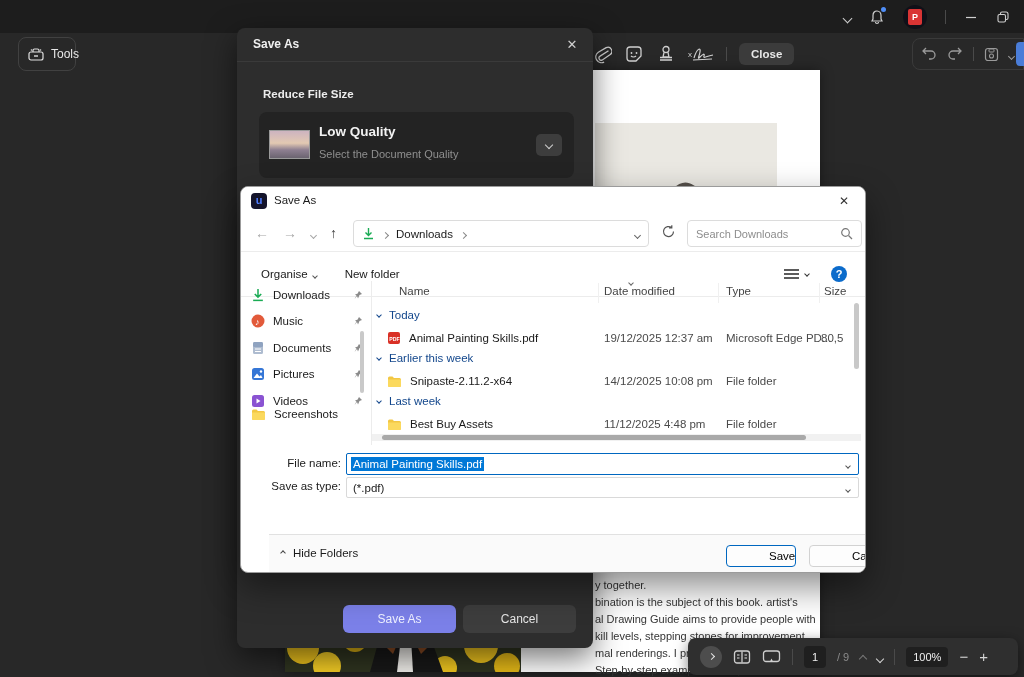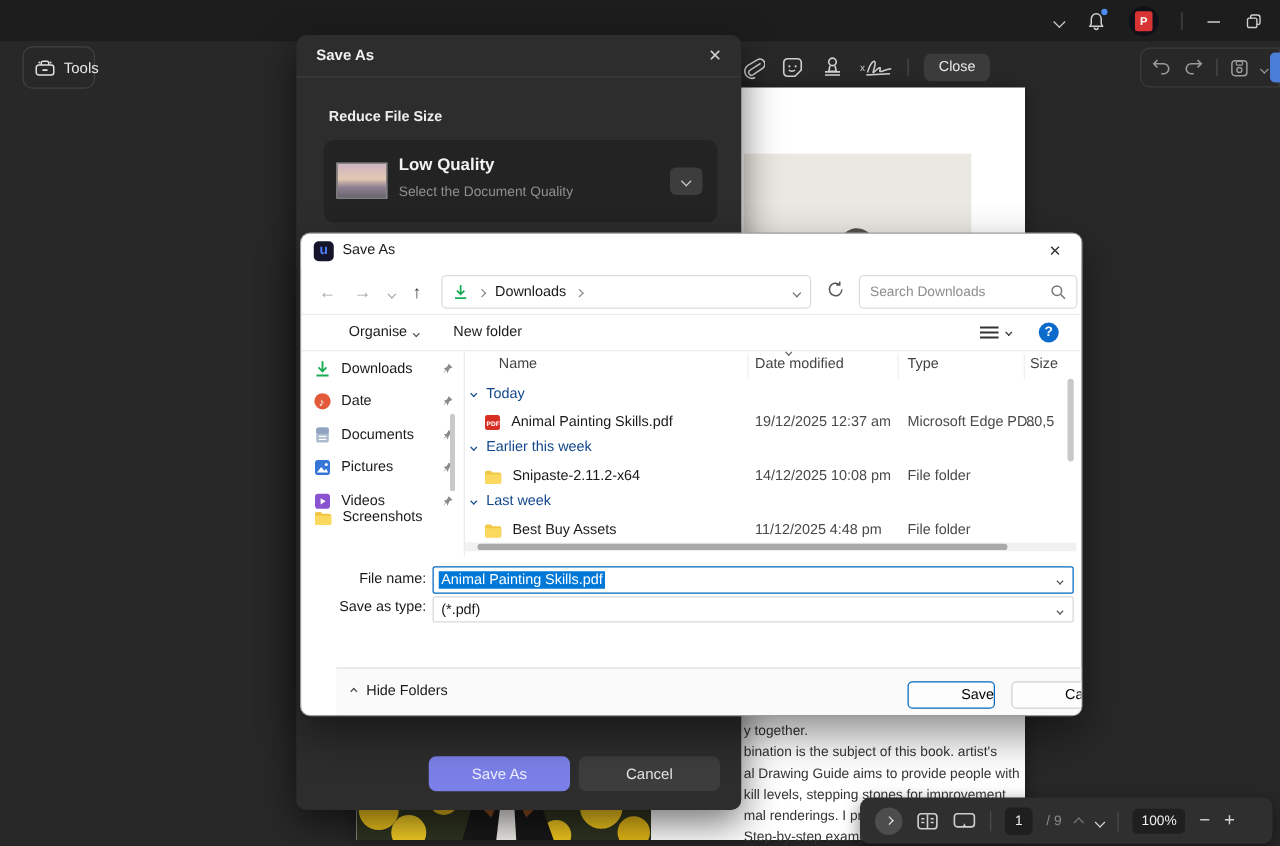--- a/index.html
+++ b/index.html
@@ -16,21 +16,21 @@
   .chev.right { transform:rotate(-45deg); }
   .bell-wrap { position:relative; }
   .badge-dot { position:absolute; right:-1px; top:-2px; width:5px; height:5px; border-radius:50%; background:#4f8ef7; }
   .avatar { width:24px; height:24px; border-radius:50%; background:#101018; display:flex; align-items:center; justify-content:center; }
   .avatar .flag { width:14px; height:16px; background:#d93434; border-radius:2px; color:#fff; font-size:9px; font-weight:bold; text-align:center; line-height:16px; }
   .tb-sep { width:1px; height:14px; background:#4a4a4a; }
 
   
   #tools-btn { left:18px; top:37px; width:58px; height:34px; border:1px solid #414141; border-radius:8px; display:flex; align-items:center; gap:6px; padding-left:8px; color:#e8e8e8; font-size:12px; cursor:pointer; }
   #annot-bar { left:594px; top:40px; height:28px; display:flex; align-items:center; gap:12px; color:#cfcfcf; }
-  #close-annot { background:#3b3b3b; border:none; border-radius:6px; color:#e8e8e8; font-size:11.5px; padding:5px 12px; }
+  #close-annot { background:#3b3b3b; border:none; border-radius:6px; color:#e8e8e8; font-size:11.5px; padding:5px 12px;font-weight:bold; }
   #undo-bar { right:0px; top:38px; width:112px; height:32px; border:1px solid #3a3a3a; border-radius:8px 0 0 8px; display:flex; align-items:center; gap:10px; padding:0 8px; color:#9a9a9a; }
   #copilot-sliver { right:0; top:42px; width:8px; height:24px; background:#4a7dd8; border-radius:4px 0 0 4px; }
 
   
   #pdf-page { left:285px; top:70px; width:535px; height:602px; background:#ffffff; box-shadow:0 0 12px rgba(0,0,0,.4); }
   #mountain-art { position:absolute; left:310px; top:53px; width:182px; height:135px; background:#eae8e2; }
   .doc-line { position:absolute; left:310px; font-size:11px; color:#353535; white-space:nowrap; }
   #photo-strip { position:absolute; left:0px; top:558px; width:236px; height:44px; overflow:hidden; }
 
   
@@ -55,21 +55,21 @@
   #dlg-title { position:absolute; left:33px; top:7px; font-size:11.5px; }
   #dlg-close { position:absolute; right:8px; top:4px; width:26px; height:20px; text-align:center; line-height:20px; font-size:12px; color:#333; }
   #nav-row { position:absolute; left:0; top:28px; width:100%; height:36px; display:flex; align-items:center; }
   .nav-ico { margin-left:14px; font-size:14px; }
   .dis { color:#a6a6a6; }
   #crumb-box { position:absolute; left:112px; top:5px; width:296px; height:27px; border:1px solid #dcdcdc; border-radius:4px; display:flex; align-items:center; gap:8px; padding:0 8px; }
   #crumb-caret { margin-left:auto; color:#666; }
   #refresh-btn { position:absolute; left:420px; top:9px; color:#555; }
   #search-box { position:absolute; left:446px; top:5px; width:175px; height:27px; border:1px solid #dcdcdc; border-radius:4px; display:flex; align-items:center; padding:1px 8px; color:#8d8d8d; }
   #search-box .ph { flex:1; font-size:11px; }
-  #cmd-row { position:absolute; left:0; top:64px; width:100%; height:30px; border-top:1px solid #ececec; border-bottom:1px solid #ececec; display:flex; align-items:center;padding-left:18px; }
+  #cmd-row { position:absolute; left:0; top:64px; width:100%; height:46px; border-top:1px solid #ececec; border-bottom:1px solid #ececec; display:flex; align-items:center; }
   #organise-btn { margin-left:20px; display:flex; align-items:center; gap:5px; }
   #newfolder-btn { margin-left:28px; }
   #view-btn { position:absolute; right:56px; display:flex; align-items:center; gap:6px; color:#333; }
   #help-btn { position:absolute; right:18px; width:16px; height:16px; border-radius:50%; background:#0b6bcb; color:#fff; font-size:11px; font-weight:bold; text-align:center; line-height:16px; }
 
   
   .side-item { position:absolute; left:10px; width:112px; height:22px; display:flex; align-items:center; gap:8px; }
   .side-item .lbl { flex:1; }
   .pin { color:#8a8a8a; font-size:10px; }
   #side-scroll { position:absolute; left:119px; top:144px; width:4px; height:62px; background:#c9c9c9; border-radius:2px; }
@@ -325,21 +325,21 @@
         <svg width="10" height="10" viewBox="0 0 10 10">
           <path d="M6,1 L9,4 L6.5,5 L5,8.5 L4,6 L1.5,9 M4,6 L2,4.5 L5,3.5 Z" fill="#8a8a8a"></path>
         </svg>
       </span>
   </div>
   <div class="side-item" style="top:123px">
     <svg width="14" height="14" viewBox="0 0 14 14">
         <circle cx="7" cy="7" r="6.5" fill="#e25a3a"></circle>
         <text x="4" y="10.5" font-size="9" fill="#fff">♪</text>
       </svg>
-    <span class="lbl">Date</span>
+    <span class="lbl">Music</span>
     <span class="pin">
         <svg width="10" height="10" viewBox="0 0 10 10">
           <path d="M6,1 L9,4 L6.5,5 L5,8.5 L4,6 L1.5,9 M4,6 L2,4.5 L5,3.5 Z" fill="#8a8a8a"></path>
         </svg>
       </span>
   </div>
   <div class="side-item" style="top:150px">
     <svg width="14" height="14" viewBox="0 0 14 14">
         <rect x="2" y="1" width="10" height="12" rx="1.5" fill="#aebcd0"></rect>
         <rect x="2" y="1" width="10" height="5" rx="1.5" fill="#8fa3c0"></rect>

